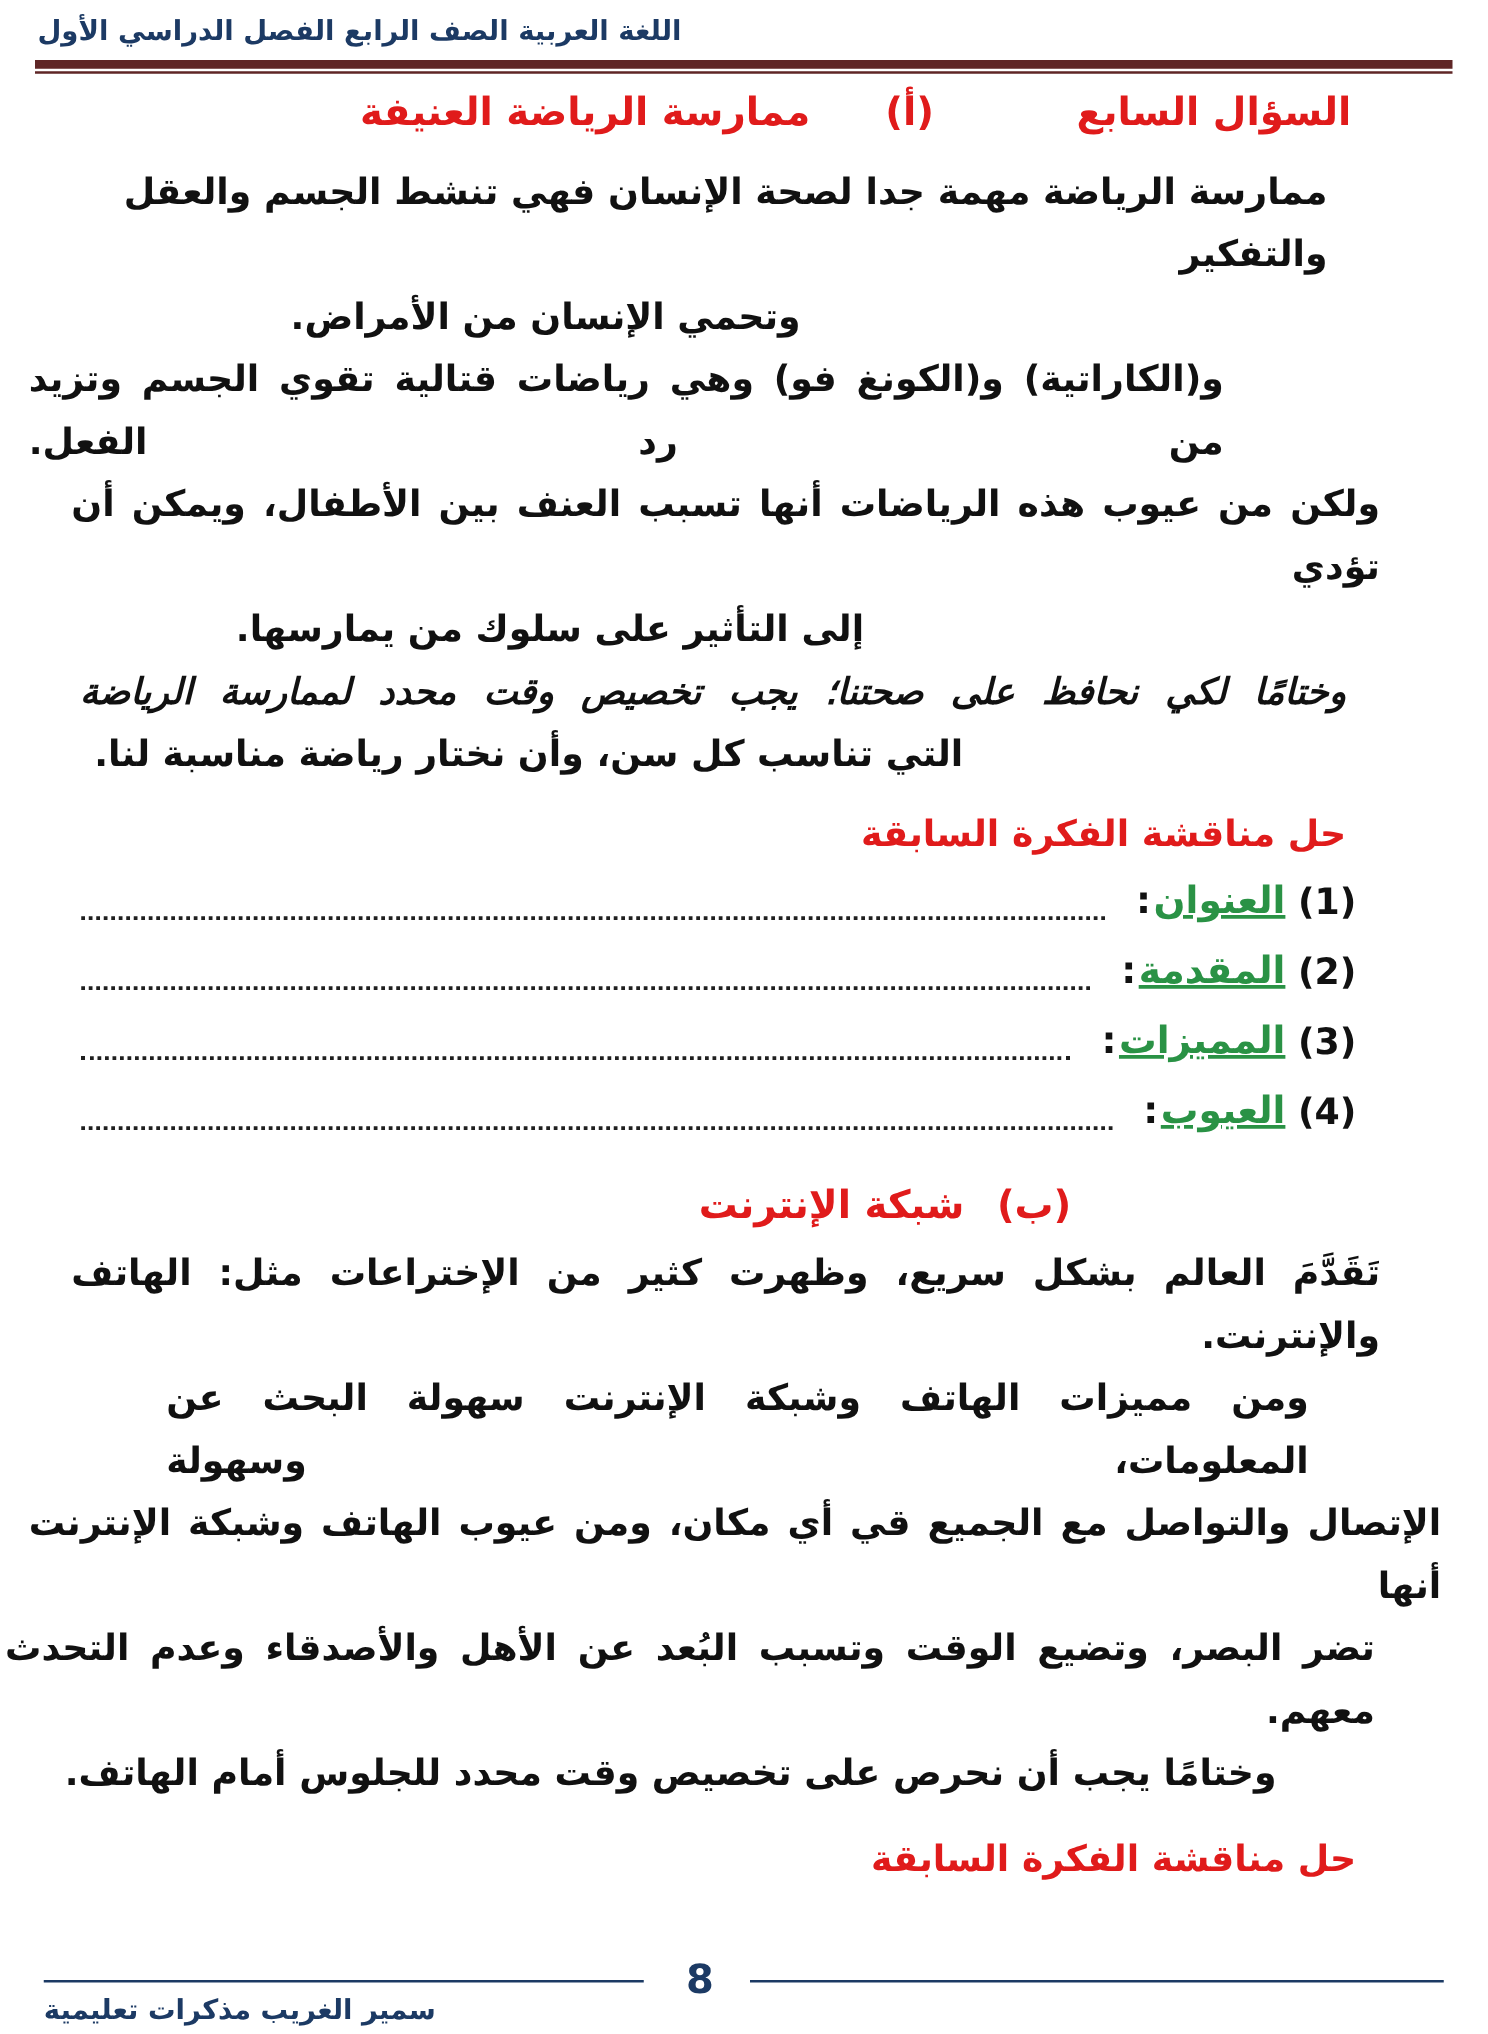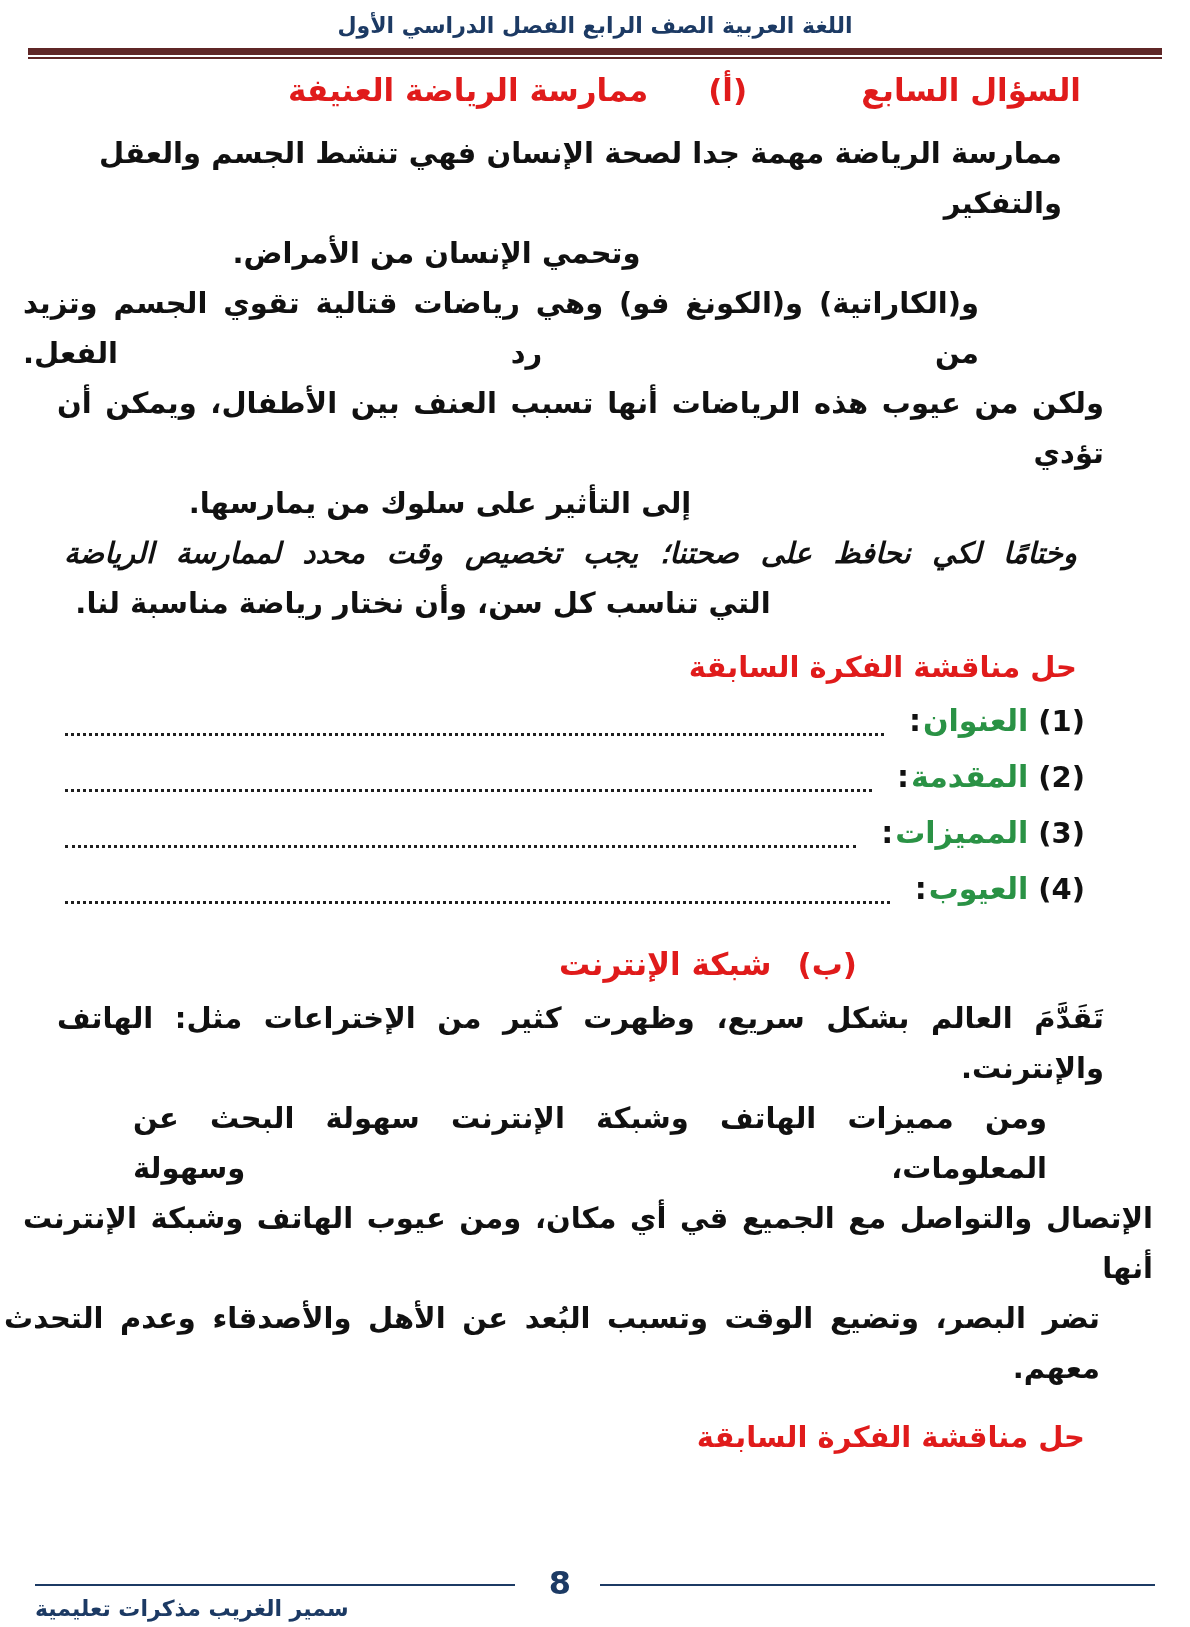--- a/index.html
+++ b/index.html
@@ -15,21 +15,21 @@
     width:1190px;height:1627px;
     position:relative;overflow:hidden;
     font-family:"DejaVu Sans",sans-serif;
     font-weight:bold;
     color:var(--ink);
     direction:rtl;
   }
   
   .hdr-course{
     direction:rtl;
-    text-align:center;
+    text-align:left;
     padding:8px 30px 0 30px;
     font-size:22px;
     color:var(--navy);
     line-height:36px;
   }
   .hdr-rule{
     margin:4px 28px 0 28px;
     border-top:7px solid var(--maroon);
     border-bottom:2px solid var(--maroon);
     height:11px;
@@ -84,21 +84,21 @@
   }
   .ans-row .num{
     direction:ltr;unicode-bidi:isolate;
     font-size:29px;line-height:48px;
     color:var(--ink);
   }
   .ans-row .lbl{
     font-size:30px;line-height:48px;
     margin-right:10px;
   }
-  .ans-row .lbl.green{color:var(--green);}
+  .ans-row .lbl.green{color:var(--green);text-decoration:underline;}
   .ans-row .colon{
     font-size:30px;line-height:48px;
     color:var(--ink);
     margin-right:2px;
   }
   .ans-row .leader{
     flex:1 1 auto;
     border-bottom:3px dotted #1f1f1f;
     margin-bottom:9px;
     margin-right:25px;
@@ -173,20 +173,21 @@
 <div class="title-row-b" style="margin-right:333px;">
   <span class="num">(ب)</span>
   <span style="margin-right:26px;">شبكة الإنترنت</span>
 </div>
 
 <div class="para" style="margin-top:4px;">
   <div class="line j" style="margin-right:86px;margin-left:57px;">تَقَدَّمَ العالم بشكل سريع، وظهرت كثير من الإختراعات مثل: الهاتف والإنترنت.</div>
   <div class="line j" style="margin-right:143px;margin-left:133px;">ومن مميزات الهاتف وشبكة الإنترنت سهولة البحث عن المعلومات، وسهولة</div>
   <div class="line j" style="margin-right:37px;margin-left:23px;">الإتصال والتواصل مع الجميع قي أي مكان، ومن عيوب الهاتف وشبكة الإنترنت أنها</div>
   <div class="line j" style="margin-right:90px;margin-left:4px;">تضر البصر، وتضيع الوقت وتسبب البُعد عن الأهل والأصدقاء وعدم التحدث معهم.</div>
+  <div class="line r" style="margin-right:117px;">وختامًا يجب أن نحرص على تخصيص وقت محدد للجلوس أمام الهاتف.</div>
 </div>
 
 <div class="disc" style="margin-top:22px;margin-right:105px;">حل مناقشة الفكرة السابقة</div>
 
 <div class="f-line left"></div>
 <div class="f-line right"></div>
 <div class="f-num">8</div>
 <div class="f-credit">سمير الغريب مذكرات تعليمية</div>
 
 </body></html>

